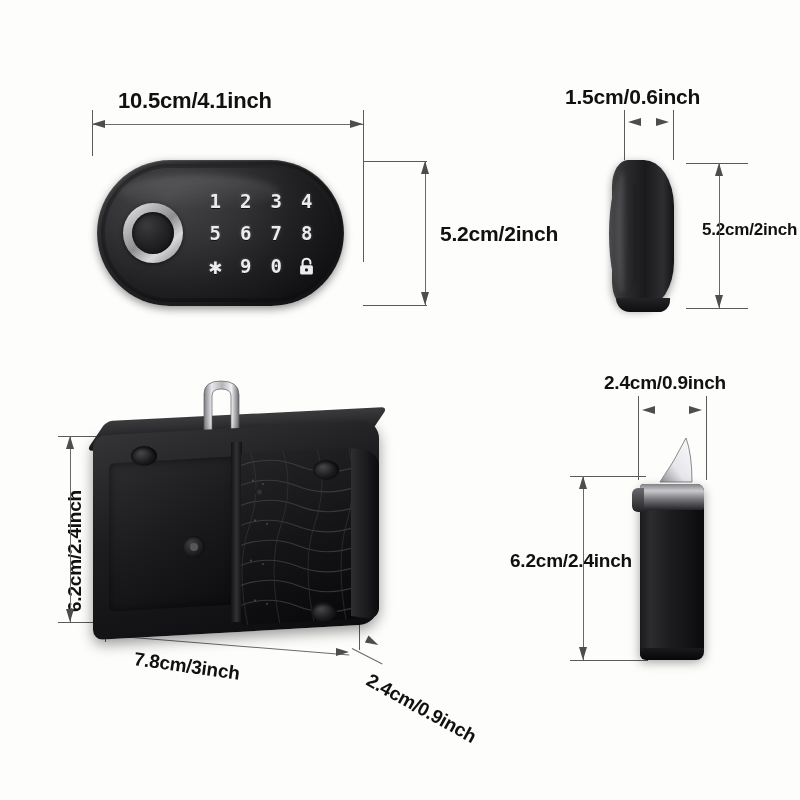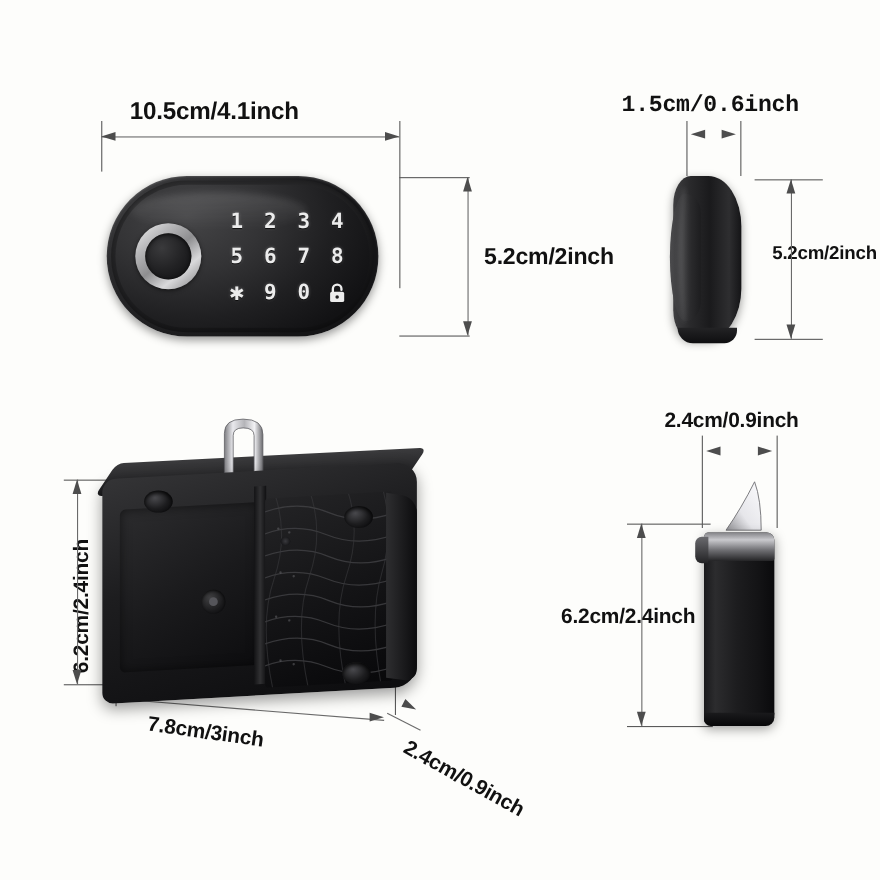--- a/index.html
+++ b/index.html
@@ -390,21 +390,21 @@
       <span class="kp-key">
         <svg width="17" height="19" viewBox="0 0 17 19">
           <path d="M4.6 8.2 V5.6 a3.9 3.9 0 0 1 7.8 0 V6.6" fill="none" stroke="#ececec" stroke-width="2.1" stroke-linecap="round"></path>
           <rect x="2.1" y="8.2" width="12.8" height="9.4" rx="1.7" fill="#ececec"></rect>
           <circle cx="8.5" cy="12.9" r="1.6" fill="#1c1c1e"></circle>
         </svg>
       </span>
     </div>
   </div>
 
-  <div class="dim-label" style="left:565px; top:85px; font-size:21px;font-family:Liberation Mono, monospace;">1.5cm/0.6inch</div>
+  <div class="dim-label" style="left:565px; top:85px; font-size:21px;">1.5cm/0.6inch</div>
 
   <div class="ext-line ext-v" style="left:624px; top:110px; height:50px;"></div>
   <div class="ext-line ext-v" style="left:673px; top:110px; height:50px;"></div>
   <div class="ah ah-left" style="left:628px; top:118px;"></div>
   <div class="ah ah-right" style="left:656px; top:118px;"></div>
 
   <div class="dim-label" style="left:702px; top:220px; font-size:17px;">5.2cm/2inch</div>
 
   <div class="ext-line ext-h" style="left:686px; top:163px; width:62px;"></div>
   <div class="ext-line ext-h" style="left:686px; top:308px; width:62px;"></div>

